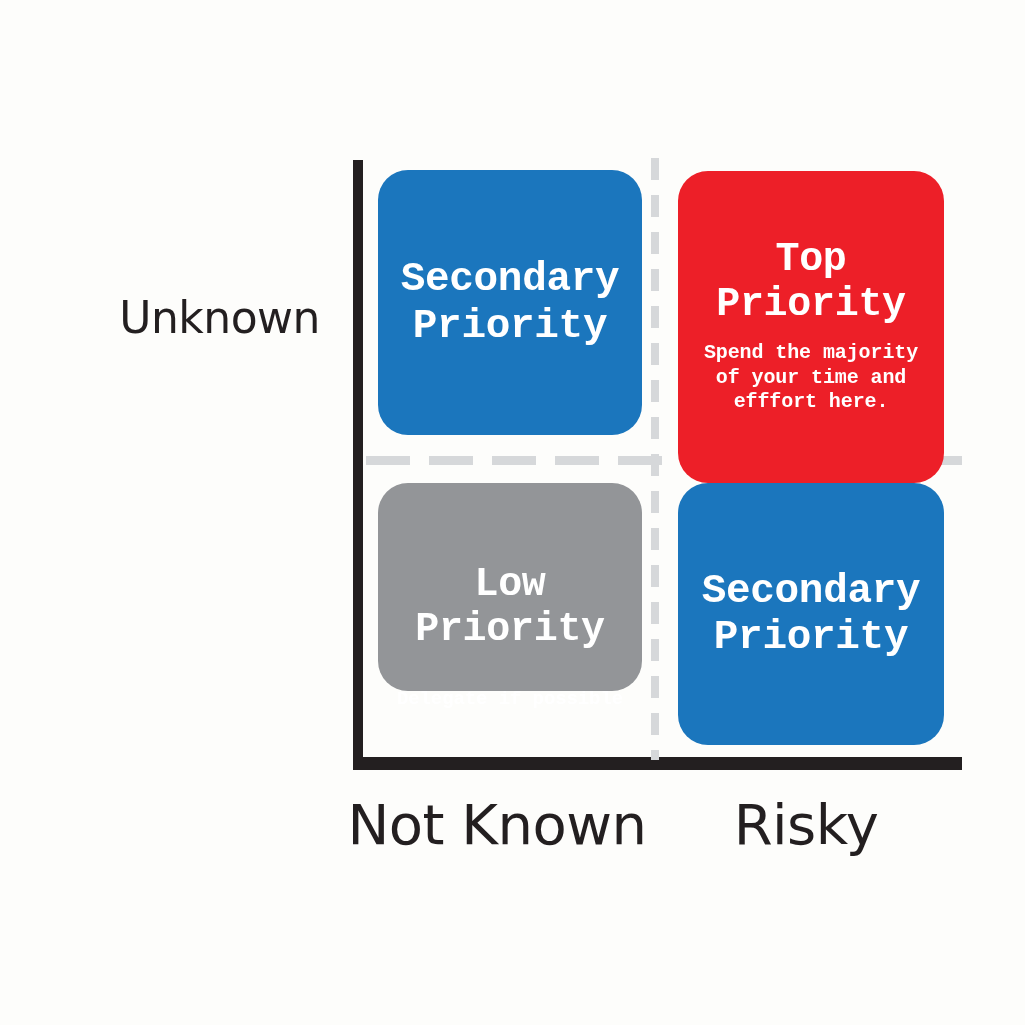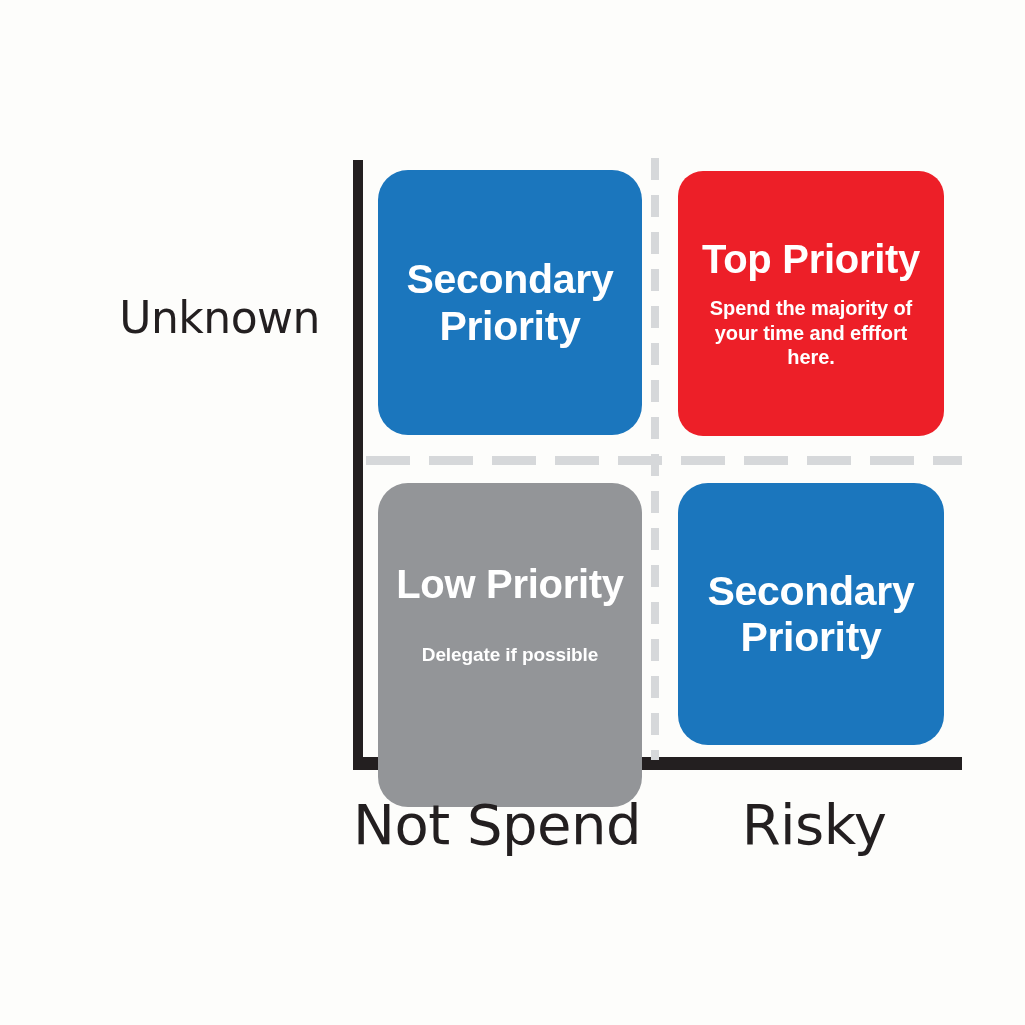--- a/index.html
+++ b/index.html
@@ -74,20 +74,21 @@
     position: absolute;
     border-radius: 30px;
     box-sizing: border-box;
     display: flex;
     flex-direction: column;
     align-items: center;
     justify-content: center;
     text-align: center;
     color: #ffffff;
     padding: 0 8px;
+    font-family: Liberation Mono, monospace;
   }
   .card-title {
     font-weight: bold;
     line-height: 1.13;
     letter-spacing: -0.3px;
   }
   .card-subtitle {
     font-weight: bold;
     line-height: 1.22;
     letter-spacing: -0.1px;
@@ -96,36 +97,35 @@
   
   #card-secondary-unknown {
     left: 378px;  top: 170px;
     width: 264px; height: 265px;
   }
   #card-secondary-unknown .card-title { font-size: 41px; }
 
   
   #card-top-priority {
     left: 678px;  top: 171px;
-    width: 266px; height: 265px;
+    width: 266px; height: 312px;
     justify-content: flex-start;
     padding-top: 66px;
-    border-radius: 25px;
   }
   #card-top-priority .card-title { font-size: 40px; }
   #card-top-priority .card-subtitle {
     font-size: 20px;
     margin-top: 14px;
     max-width: 215px;
   }
 
   
   #card-low-priority {
     left: 378px;  top: 483px;
-    width: 264px; height: 324px;
+    width: 264px; height: 208px;
     justify-content: flex-start;
     padding-top: 79px;
   }
   #card-low-priority .card-title { font-size: 40px; }
   #card-low-priority .card-subtitle {
     font-size: 19px;
     margin-top: 36px;
   }
 
   
@@ -152,21 +152,21 @@
   #label-unknown { top: 292px; }
   #label-known   { top: 585px; }
 
   .x-label {
     top: 792px;
     text-align: center;
     font-size: 56px;
     transform: translateX(-50%);
   }
   #label-not-risky { left: 497px; }
-  #label-risky     { left: 806px; margin-left: 8px; }
+  #label-risky     { left: 806px; }
 </style>
 </head>
 <body style="background: rgb(253, 253, 251);">
 
 <div id="matrix-root">
 
   <div class="axis-y" style="background: rgb(35, 31, 32);"></div>
   <div class="axis-x" style="background: rgb(35, 31, 32);"></div>
 
   <div class="divider-v"></div>
@@ -191,16 +191,16 @@
 
   <div class="card" id="card-secondary-known" style="background-color: rgb(27, 118, 189); color: rgb(255, 255, 255);">
     <div class="card-title">
       <span>Secondary</span><br>
       <span>Priority</span>
     </div>
   </div>
 
   <div class="axis-label y-label" id="label-unknown">Unknown</div>
 
-  <div class="axis-label x-label" id="label-not-risky">Not Spend</div>
+  <div class="axis-label x-label" id="label-not-risky">Not Known</div>
   <div class="axis-label x-label" id="label-risky">Risky</div>
 
 </div>
 
 </body></html>

